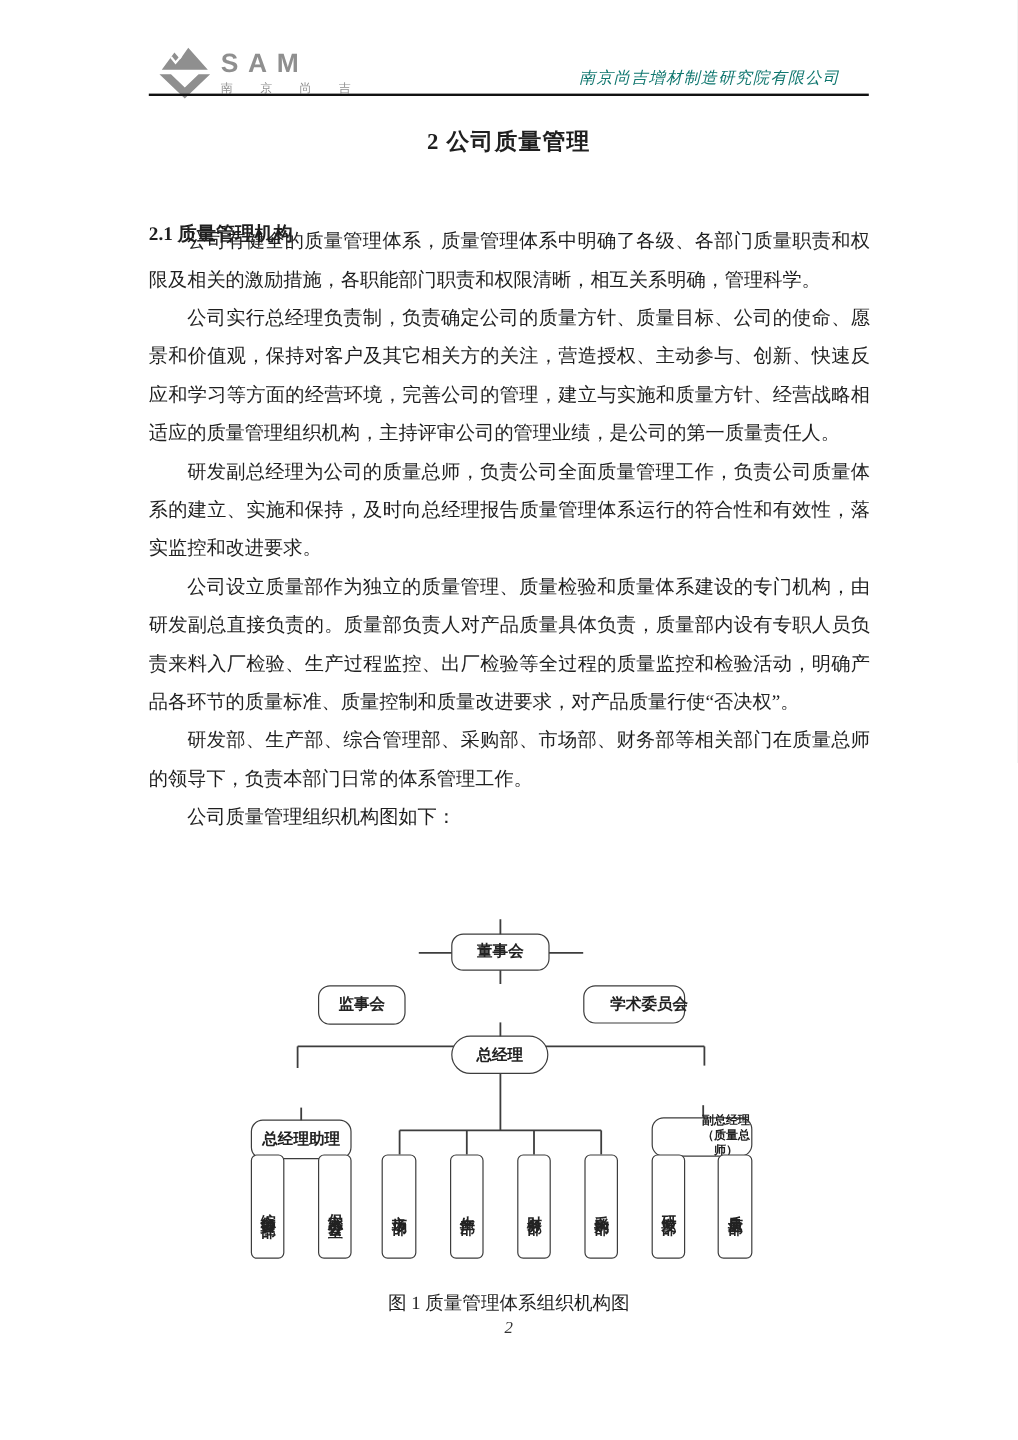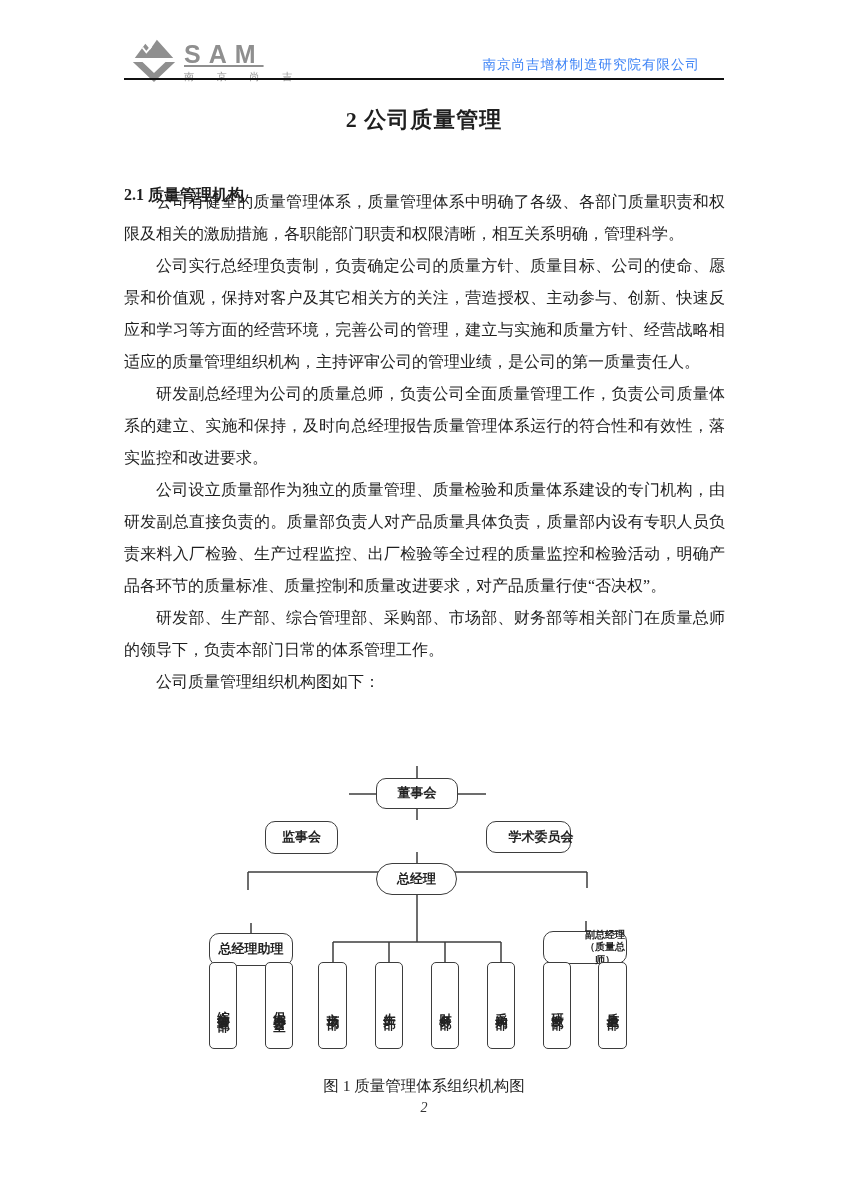--- a/index.html
+++ b/index.html
@@ -10,37 +10,37 @@
     font-family:"Liberation Serif","DejaVu Serif",serif;
     color:#1f1f1f;
   }
 
   
   .logo { position:absolute; left:130px; top:36px; display:flex; align-items:flex-start; }
   .logo-icon { width:48px; height:48px; }
   .logo-text { margin-left:6px; padding-top:6px; }
   .logo-sam {
     font-family:"Liberation Sans","DejaVu Sans",sans-serif;
-    font-size:25px; font-weight:700; letter-spacing:8px;
-    color:#8f8f8f; line-height:1;text-decoration:underline;
+    font-size:22px; font-weight:700; letter-spacing:8px;
+    color:#8f8f8f; line-height:1;
   }
   .logo-cn {
     font-family:"Liberation Sans","DejaVu Sans",sans-serif;
     font-size:10px; letter-spacing:10px; color:#8f8f8f; margin-top:3px; white-space:nowrap;
   }
   .company-name {
     position:absolute; top:56px; right:148px;
-    font-size:13.5px; color:#3b82f6; letter-spacing:1px;
+    font-size:13.5px; color:#0f766e; letter-spacing:1px;font-style:italic;
   }
   .header-rule { position:absolute; left:124px; top:78px; width:600px; height:2px; background:#111; }
 
   
   .doc-title {
     position:absolute; left:0; top:105px; width:100%;
-    text-align:center; font-size:22px; font-weight:700; letter-spacing:1px;
+    text-align:center; font-size:19px; font-weight:700; letter-spacing:1px;
   }
   .section-heading {
     position:absolute; left:124px; top:153px;
     font-size:16px; font-weight:700;margin-top:32px;
   }
   .body-text {
     position:absolute; left:124px; top:186px; width:601px;
     font-size:16px; line-height:32px; text-align:justify;
   }
   .body-text p { text-indent:2em; margin:0; }

